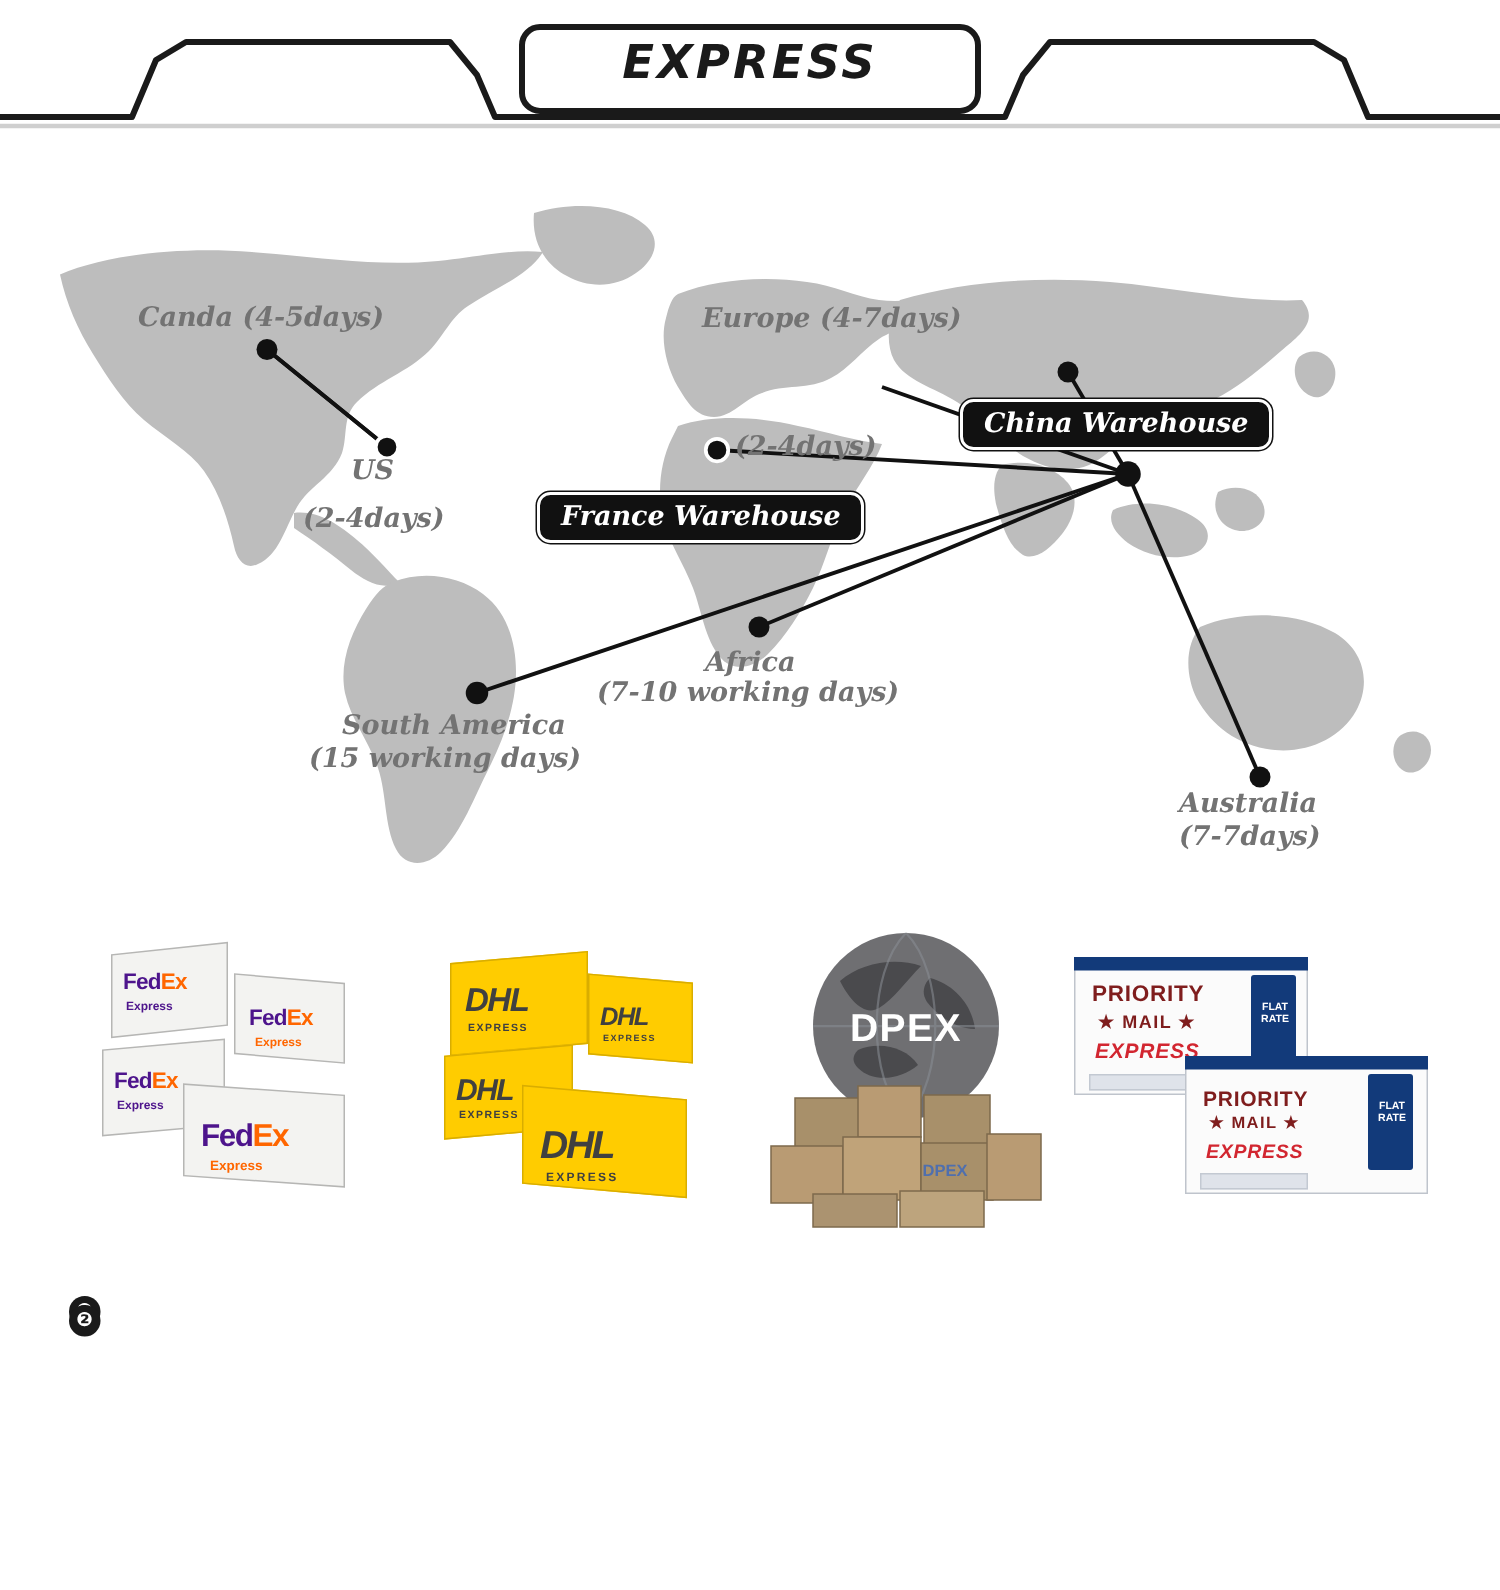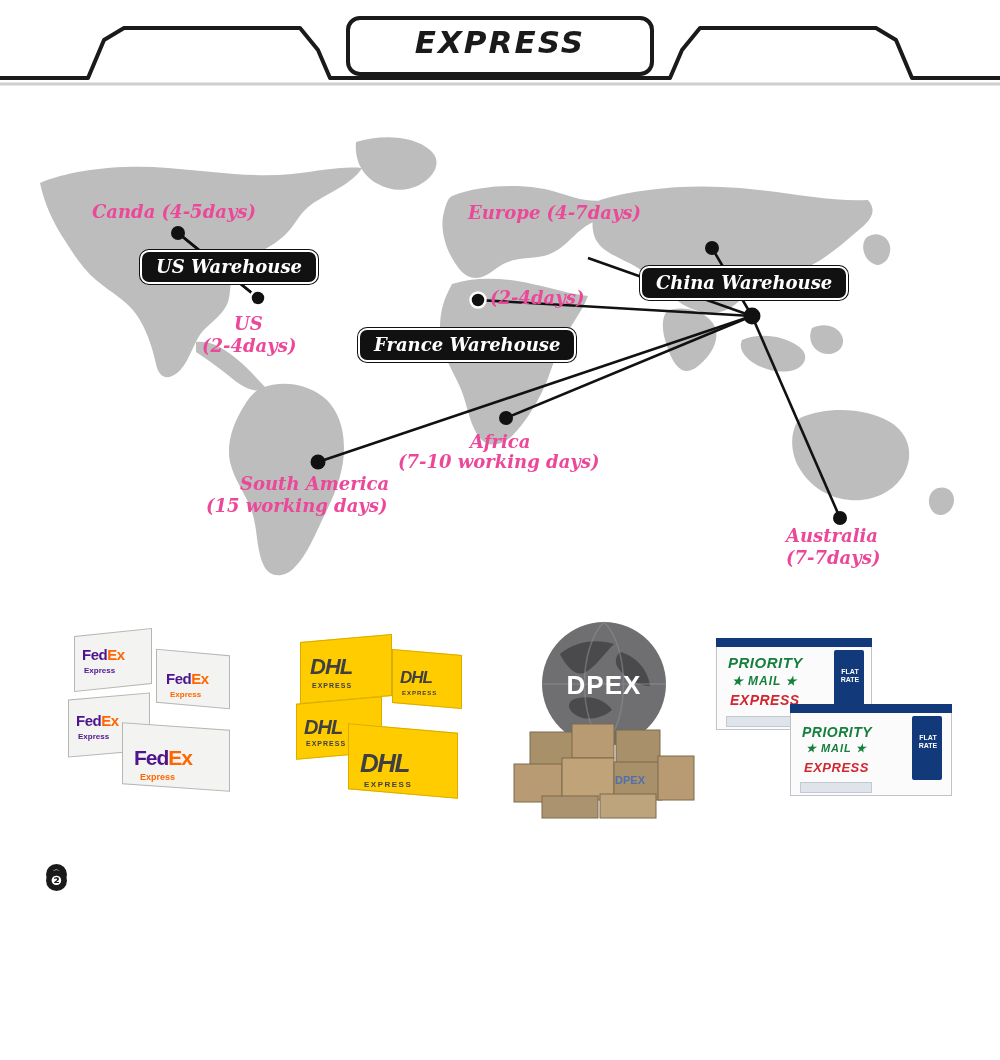--- a/index.html
+++ b/index.html
@@ -48,21 +48,21 @@
   #map-svg {
     position: absolute;
     left: 0; top: 0;
   }
 
   .map-label {
     position: absolute;
     font-family: "DejaVu Serif", serif;
     font-style: italic;
     font-weight: bold;
-    color: #ec4899;
+    color: #737373;
     white-space: nowrap;
     line-height: 1.12;
     z-index: 6;
   }
   .map-label.plain {
     font-size: 18px;
     text-align: center;
   }
   .map-label.warehouse {
     font-size: 18px;
@@ -110,21 +110,21 @@
   .fedex-box { background: #f3f3f1; }
   .fedex-purple { color: #4d148c; }
   .fedex-orange { color: #ff6600; }
 
   
   .dhl-box { background: #ffcc00; border-color: #d9ad00; }
   .dhl-red { color: #404040; }
 
   
   .usps-box { background: #fbfbfb; border-color: #bfc4cc; }
-  .usps-blue { color: #15803d; font-style: italic; }
+  .usps-blue { color: #7f1d1d; }
   .usps-red { color: #d22630; }
 
   
   #notes {
     position: absolute;
     left: 0;
     top: 862px;
     width: 1000px;
     padding: 0 44px;
     box-sizing: border-box;
@@ -235,30 +235,29 @@
       <circle cx="712" cy="160" r="7" fill="#111111"></circle>
       <circle cx="478" cy="212" r="7.5" fill="#111111" stroke="#ffffff" stroke-width="2.5"></circle>
       <circle cx="752" cy="228" r="8.5" fill="#111111"></circle>
       <circle cx="506" cy="330" r="7" fill="#111111"></circle>
       <circle cx="318" cy="374" r="7.5" fill="#111111"></circle>
       <circle cx="840" cy="430" r="7" fill="#111111"></circle>
     </g>
   </svg>
 
   <div class="map-label plain" style="left:92px; top:114px;">Canda (4-5days)</div>
-  <div class="map-label warehouse" style="left:140px; top:162px;">US Warehouse</div>
-  <div class="map-label plain" style="left:234px; top:226px;">US</div>
+  <div class="map-label plain" style="left:234px; top:216px;">US</div>
   <div class="map-label plain" style="left:202px; top:248px;">(2-4days)</div>
   <div class="map-label plain" style="left:468px; top:115px;">Europe (4-7days)</div>
   <div class="map-label plain" style="left:490px; top:200px;">(2-4days)</div>
   <div class="map-label warehouse" style="left:640px; top:178px;">China Warehouse</div>
   <div class="map-label warehouse" style="left:358px; top:240px;">France Warehouse</div>
   <div class="map-label plain" style="left:470px; top:344px;">Africa</div>
   <div class="map-label plain" style="left:398px; top:364px;">(7-10 working days)</div>
-  <div class="map-label plain" style="left:240px; top:386px;font-style:italic;">South America</div>
+  <div class="map-label plain" style="left:228px; top:386px;font-style:italic;">South America</div>
   <div class="map-label plain" style="left:206px; top:408px;">(15 working days)</div>
   <div class="map-label plain" style="left:786px; top:438px;">Australia</div>
   <div class="map-label plain" style="left:786px; top:460px;">(7-7days)</div>
 </div>
 
 <div id="carriers">
 
   <div class="carrier" style="left:60px; width:200px;">
     <div class="carrier-inner">
       <div class="pbox fedex-box" style="left:14px; top:24px; width:78px; height:56px; transform:skewY(-6deg);"></div>

